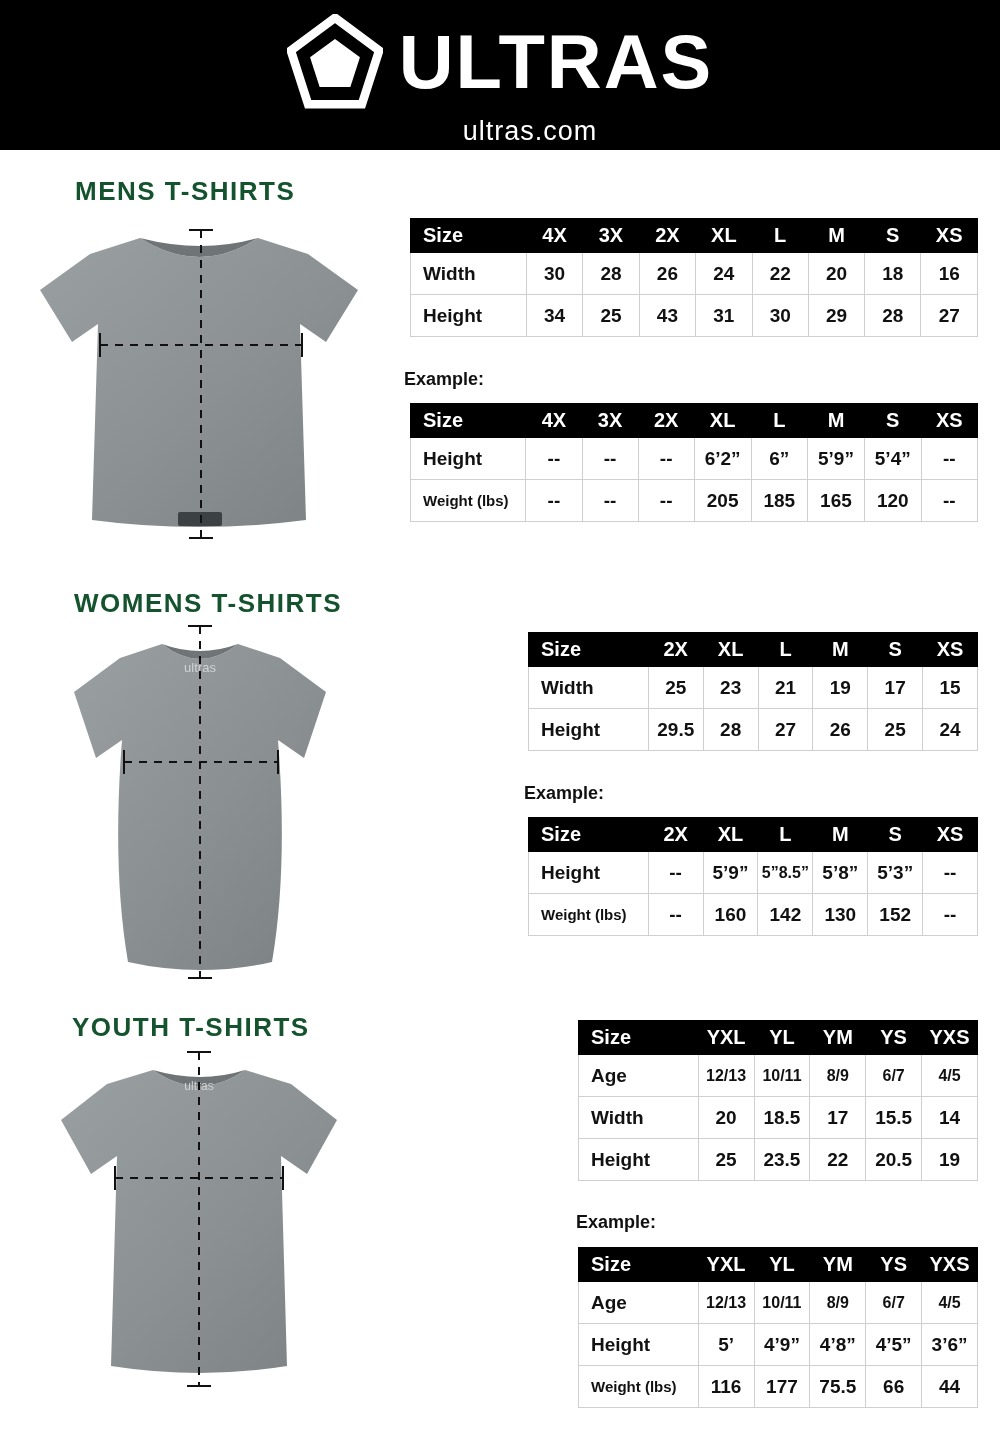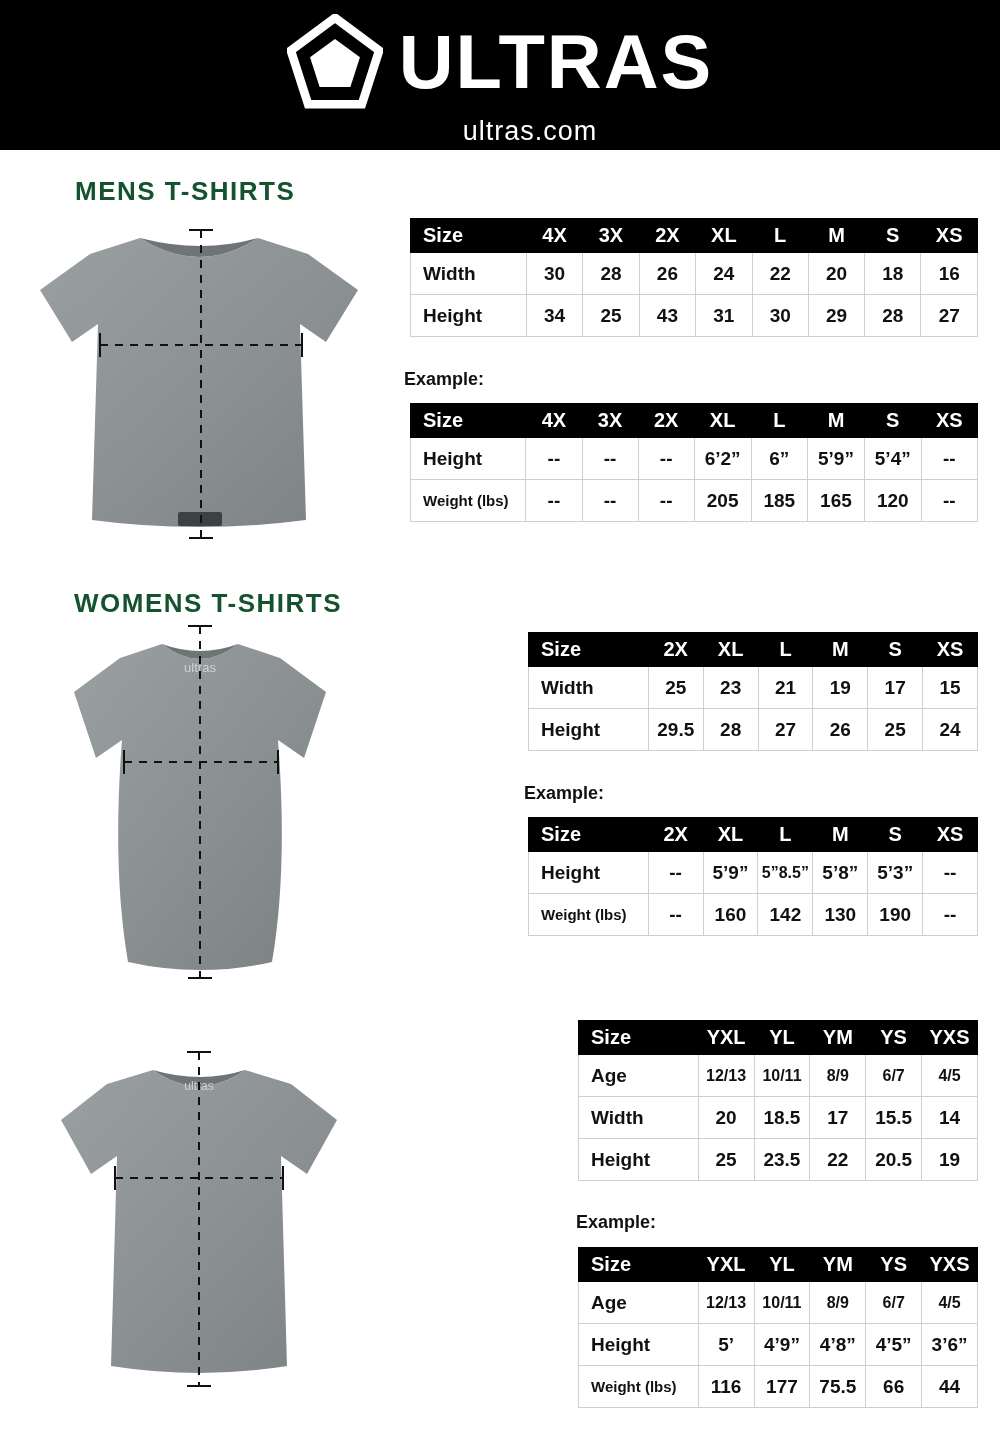--- a/index.html
+++ b/index.html
@@ -324,26 +324,27 @@
         <td>5’8”</td>
         <td>5’3”</td>
         <td>--</td>
       </tr>
       <tr>
         <td class="lbl two-line">Weight (lbs)</td>
         <td>--</td>
         <td>160</td>
         <td>142</td>
         <td>130</td>
-        <td>190</td>
-        <td>--</td>
-      </tr>
-    </tbody>
-  </table>
-
+        <td>152</td>
+        <td>--</td>
+      </tr>
+    </tbody>
+  </table>
+
+  <div class="section-title" style="left:72px; top:1012px;">YOUTH  T-SHIRTS</div>
 
   <div class="shirt-box" style="left:35px; top:1040px;">
     <svg class="shirt-svg" width="330" height="360" viewBox="0 0 330 360" aria-hidden="true">
       <defs>
         <linearGradient id="gYou" x1="0" y1="0" x2="1" y2="1">
           <stop offset="0%" stop-color="#9aa0a2"></stop>
           <stop offset="55%" stop-color="#8b9092"></stop>
           <stop offset="100%" stop-color="#7c8284"></stop>
         </linearGradient>
       </defs>

